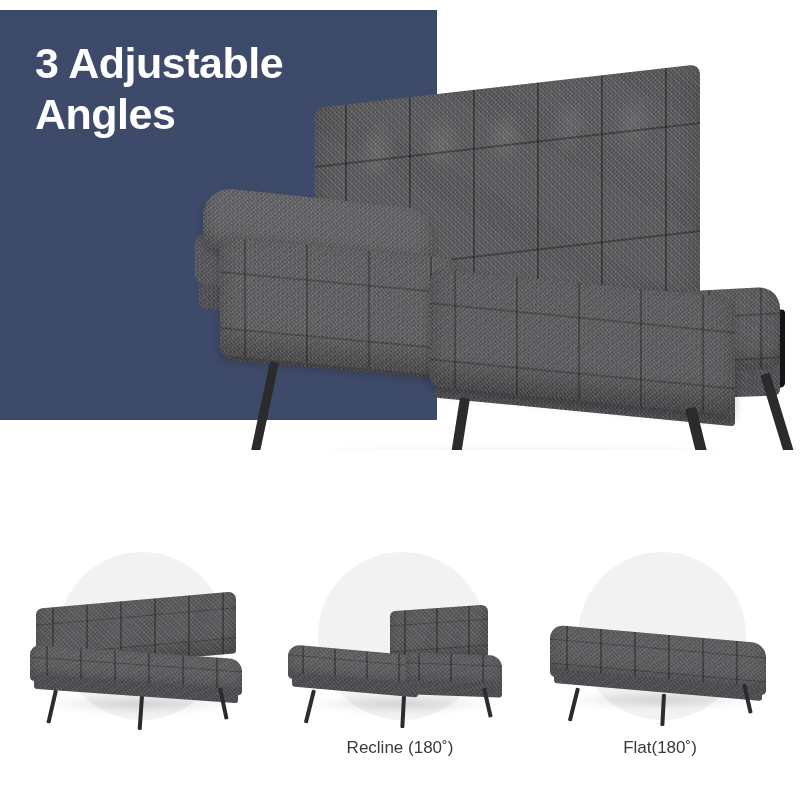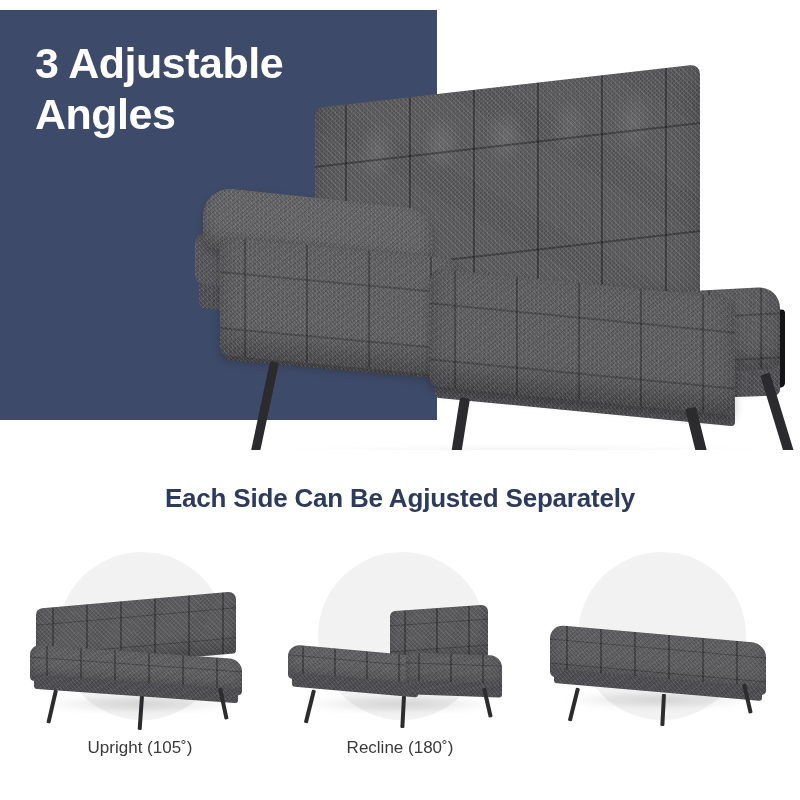--- a/index.html
+++ b/index.html
@@ -237,21 +237,20 @@
           <div class="seat-grid"></div>
       </div>
 
       <div class="lg leg l1"></div>
       <div class="lg leg l2"></div>
       <div class="lg leg l3"></div>
       <div class="lg leg l4"></div>
     </div>
   </div>
 
-  <div class="subtitle">Each Side Can Be Agjusted Separately</div>
 
   <div class="tiles">
 
     <div class="tile t1">
       <div class="circle"></div>
       <div class="thumb">
         <div class="tshadow" style="left:22px;top:118px;width:200px;height:16px;"></div>
 
         <div class="tfab" style="left:18px;top:22px;width:200px;height:62px;transform:skewY(-5deg);border-radius:6px 8px 3px 3px;box-shadow:inset 0 -10px 14px rgba(0,0,0,.22);">
           <div class="ttex"></div>
@@ -264,21 +263,20 @@
         </div>
 
         <div class="tdark" style="left:16px;top:104px;width:204px;height:14px;transform:skewY(4deg);border-radius:3px;">
             <div class="ttex"></div>
           </div>
 
         <div class="tleg" style="left:36px;top:112px;width:4px;height:34px;transform:rotate(13deg);"></div>
         <div class="tleg" style="left:122px;top:118px;width:4px;height:34px;transform:rotate(4deg);"></div>
         <div class="tleg" style="left:200px;top:110px;width:4px;height:32px;transform:rotate(-12deg);"></div>
       </div>
-      <div class="caption">Upright (105˚)</div>
     </div>
 
     <div class="tile t2">
       <div class="circle"></div>
       <div class="thumb">
         <div class="tshadow" style="left:22px;top:118px;width:200px;height:16px;"></div>
 
         <div class="tfab" style="left:112px;top:30px;width:98px;height:52px;transform:skewY(-4deg);border-radius:5px 7px 3px 3px;box-shadow:inset 0 -8px 12px rgba(0,0,0,.22);">
           <div class="ttex"></div>
           <div class="tgrid" style="background-size:32px 26px;background-position:14px 14px;"></div>
@@ -319,15 +317,16 @@
         </div>
 
         <div class="tdark" style="left:16px;top:100px;width:208px;height:14px;transform:skewY(5deg);border-radius:3px;">
             <div class="ttex"></div>
           </div>
 
         <div class="tleg" style="left:38px;top:110px;width:4px;height:34px;transform:rotate(14deg);"></div>
         <div class="tleg" style="left:124px;top:116px;width:4px;height:32px;transform:rotate(3deg);"></div>
         <div class="tleg" style="left:204px;top:106px;width:4px;height:30px;transform:rotate(-13deg);"></div>
       </div>
+      <div class="caption">Flat(180˚)</div>
     </div>
   </div>
 </div>
 
 </body></html>

